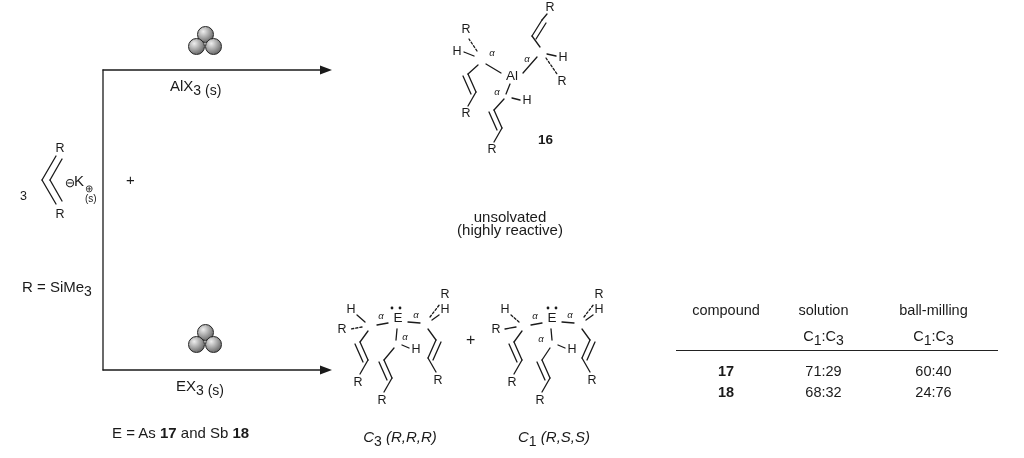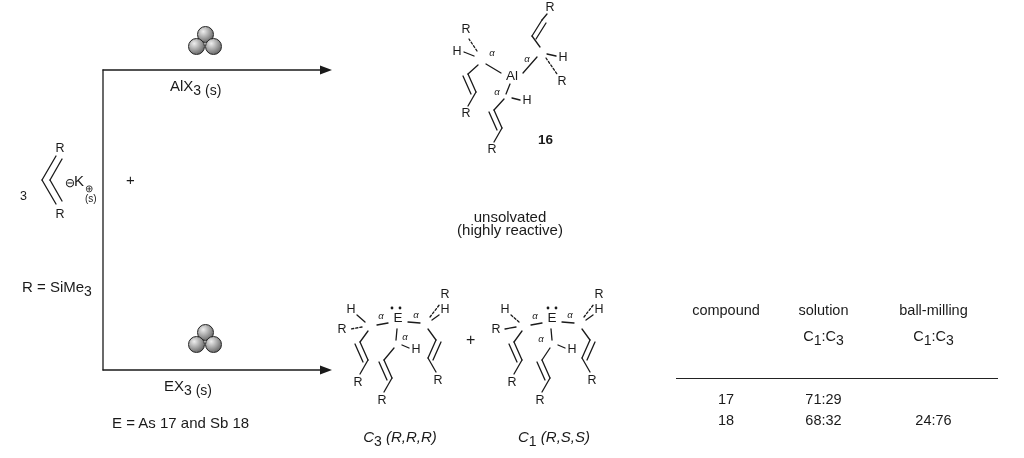--- a/index.html
+++ b/index.html
@@ -3,38 +3,38 @@
 <meta charset="utf-8">
 <style>
   *{box-sizing:border-box}
   body{margin:0;background:#fff;font-family:"Liberation Sans",sans-serif;color:#1a1a1a}
   .canvas{position:relative;width:1024px;height:458px;background:#fff;overflow:hidden}
   .abs{position:absolute}
   .lbl{position:absolute;font-size:15px;white-space:nowrap;line-height:1.25}
   .center{text-align:center}
   sub{font-size:14px}
   i{font-style:italic}
-  .bold{font-weight:normal}
+  .bold{font-weight:bold}
   .sup-stack{display:inline-flex;flex-direction:column;align-items:flex-start;vertical-align:-6px;line-height:1;margin-left:1px}
   .sup-stack .sup,.sup-stack .sub{font-size:10px}
   svg line{stroke:#1a1a1a;stroke-width:1.3;stroke-linecap:round}
   svg polygon{fill:#1a1a1a}
   svg text{fill:#1a1a1a;font-family:"Liberation Sans",sans-serif;font-size:12.5px}
   svg .alpha{font-size:9.5px;font-style:italic}
   svg .atom-lg{font-size:13.5px}
   svg .bold-t{font-weight:bold;font-size:13.5px}
   svg circle{fill:#1a1a1a}
   .balls{position:absolute;width:35px;height:30px}
   .ball{position:absolute;width:17px;height:17px;border-radius:50%;
         background:radial-gradient(circle at 35% 30%,#eeeeee 0%,#9a9a9a 50%,#454545 100%);
         border:1px solid #222}
   .b1{left:9px;top:0}.b2{left:0;top:12px}.b3{left:17px;top:12px}
   .rxtable{position:absolute;left:676px;top:302px;width:322px;font-size:14.5px}
   .trow{display:grid;grid-template-columns:100px 95px 125px;text-align:center}
-  .thead{padding-bottom:30px;border-bottom:1.4px solid #222}
+  .thead{padding-bottom:2px;border-bottom:1.4px solid #222}
   .thead .l2{margin-top:10px}
   .tbody{padding-top:12px}
   .tbody .trow{margin-bottom:5px}
 </style>
 </head>
 <body>
 
 <div class="canvas">
 
   <svg class="abs" style="left:0;top:0" width="1024" height="458" viewBox="0 0 1024 458">
@@ -75,23 +75,23 @@
     <div class="ball b3"></div>
   </div>
   <div class="balls" style="left:188px;top:324px">
     <div class="ball b1"></div>
     <div class="ball b2"></div>
     <div class="ball b3"></div>
   </div>
 
   <span class="lbl" style="left:170px;top:77px"><span>AlX</span><sub>3 (s)</sub></span>
 
-  <span class="lbl" style="left:164px;top:377px"><span>EX</span><sub>3 (s)</sub></span>
-
-  <span class="lbl" style="left:112px;top:414px"><span>E = As </span><span class="bold">17</span><span> and Sb </span><span class="bold">18</span></span>
+  <span class="lbl" style="left:176px;top:377px"><span>EX</span><sub>3 (s)</sub></span>
+
+  <span class="lbl" style="left:112px;top:424px"><span>E = As </span><span class="bold">17</span><span> and Sb </span><span class="bold">18</span></span>
 
   <svg class="abs" style="left:420px;top:2px" width="175" height="155" viewBox="0 0 175 155">
     <text x="92" y="78" text-anchor="middle" class="atom-lg">Al</text>
     <g>
 
       <line x1="66" y1="62" x2="81" y2="71"></line>
       <line x1="54" y1="54" x2="44" y2="50" stroke-width="2.8"></line>
       <line x1="57" y1="49" x2="49" y2="37" stroke-dasharray="2.2,2"></line>
       <line x1="58" y1="63" x2="48" y2="72"></line>
       <line x1="48" y1="72" x2="56" y2="90"></line>
@@ -229,20 +229,21 @@
       <div class="trow l2">
         <div></div>
         <div><span>C</span><sub>1</sub><span>:</span><span>C</span><sub>3</sub></div>
         <div><span>C</span><sub>1</sub><span>:</span><span>C</span><sub>3</sub></div>
       </div>
     </div>
     <div class="tbody">
       <div class="trow">
         <div class="bold">17</div>
         <div>71:29</div>
+        <div>60:40</div>
       </div>
       <div class="trow">
         <div class="bold">18</div>
         <div>68:32</div>
         <div>24:76</div>
       </div>
     </div>
   </div>
 
 </div>

